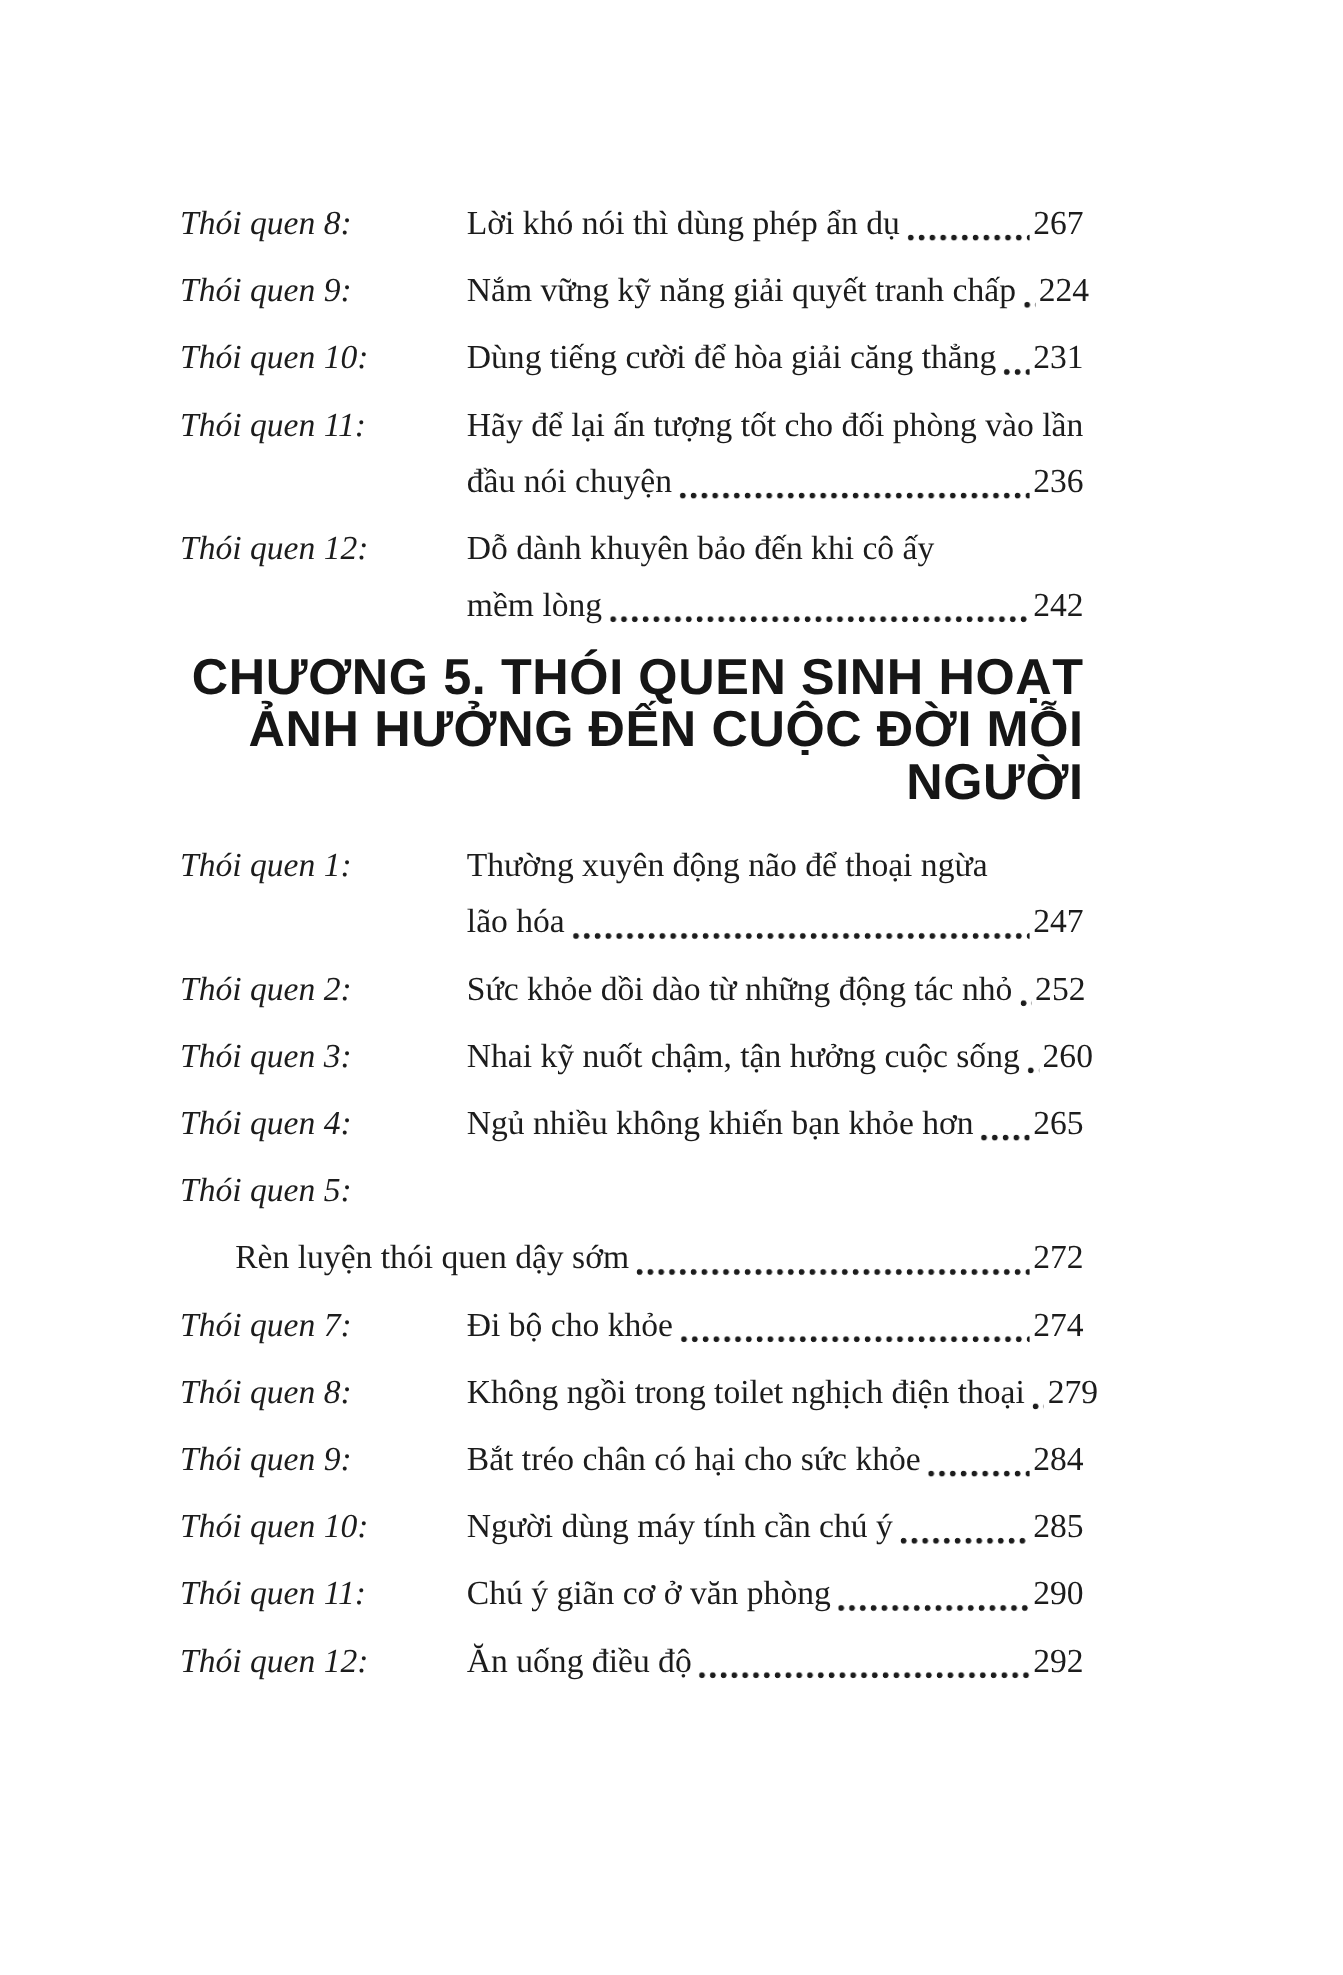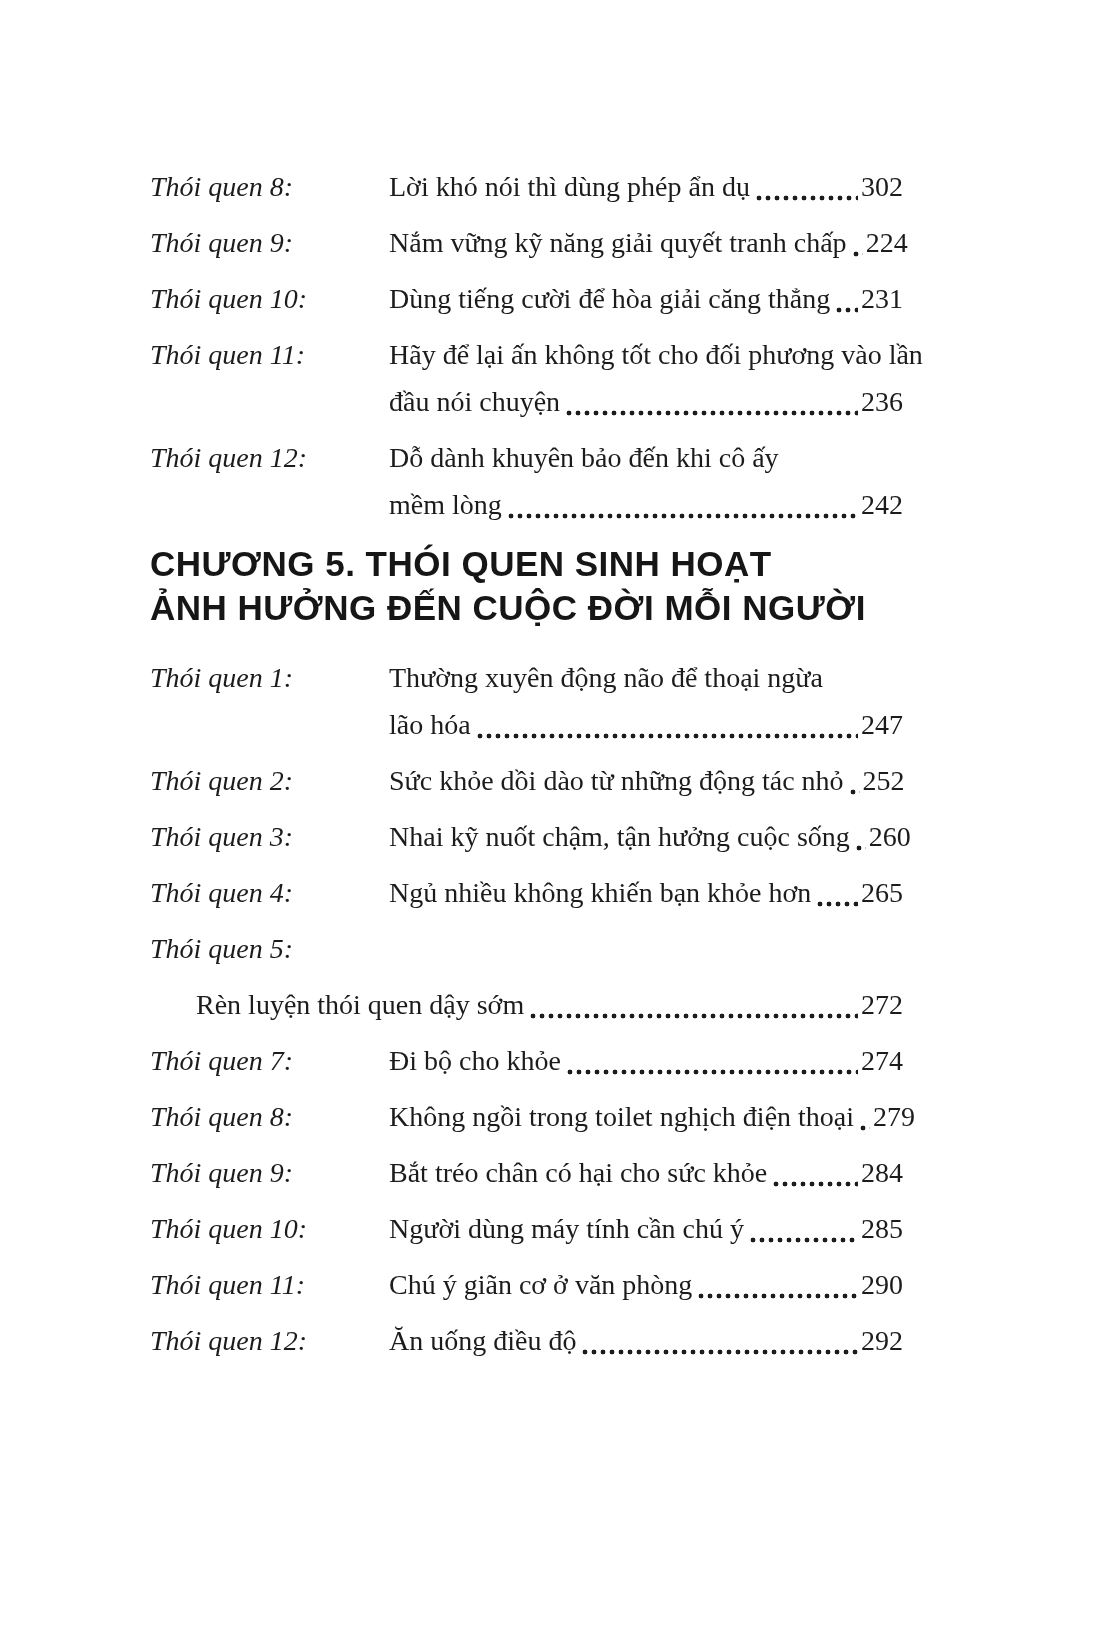--- a/index.html
+++ b/index.html
@@ -59,43 +59,43 @@
     background-size: 9px 6px;
     background-repeat: repeat-x;
     background-position: left bottom;
   }
   .page-number {
     flex: 0 0 auto;
     white-space: nowrap;
   }
   .chapter-heading {
     margin: 14px 0 24px 0;
-    text-align: left;
+    text-align: right;
     font-family: "Liberation Sans", sans-serif;
     font-weight: bold;
-    font-size: 35px;
+    font-size: 42px;
     line-height: 44px;
     letter-spacing: 0.5px;
     color: #161616;
   }
   .heading-line { display: block; }
 </style>
 </head>
 <body>
 
 <div class="page">
   <div id="toc-root">
       <section class="toc-section">
         <div class="entry">
           <span class="entry-label">Thói quen 8:</span>
           <span class="entry-content">
             <span class="entry-line">
               <span class="entry-title">Lời khó nói thì dùng phép ẩn dụ</span>
               <span class="dot-leader"></span>
-              <span class="page-number">302</span>
+              <span class="page-number">267</span>
             </span>
           </span>
         </div>
         <div class="entry">
           <span class="entry-label">Thói quen 9:</span>
           <span class="entry-content">
             <span class="entry-line">
               <span class="entry-title">Nắm vững kỹ năng giải quyết tranh chấp</span>
               <span class="dot-leader"></span>
               <span class="page-number">224</span>
@@ -109,21 +109,21 @@
               <span class="entry-title">Dùng tiếng cười để hòa giải căng thẳng</span>
               <span class="dot-leader"></span>
               <span class="page-number">231</span>
             </span>
           </span>
         </div>
         <div class="entry">
           <span class="entry-label">Thói quen 11:</span>
           <span class="entry-content">
             <span class="entry-line">
-              <span class="entry-title">Hãy để lại ấn không tốt cho đối phương vào lần</span>
+              <span class="entry-title">Hãy để lại ấn tượng tốt cho đối phòng vào lần</span>
             </span>
             <span class="entry-line">
               <span class="entry-title">đầu nói chuyện</span>
               <span class="dot-leader"></span>
               <span class="page-number">236</span>
             </span>
           </span>
         </div>
         <div class="entry">
           <span class="entry-label">Thói quen 12:</span>

